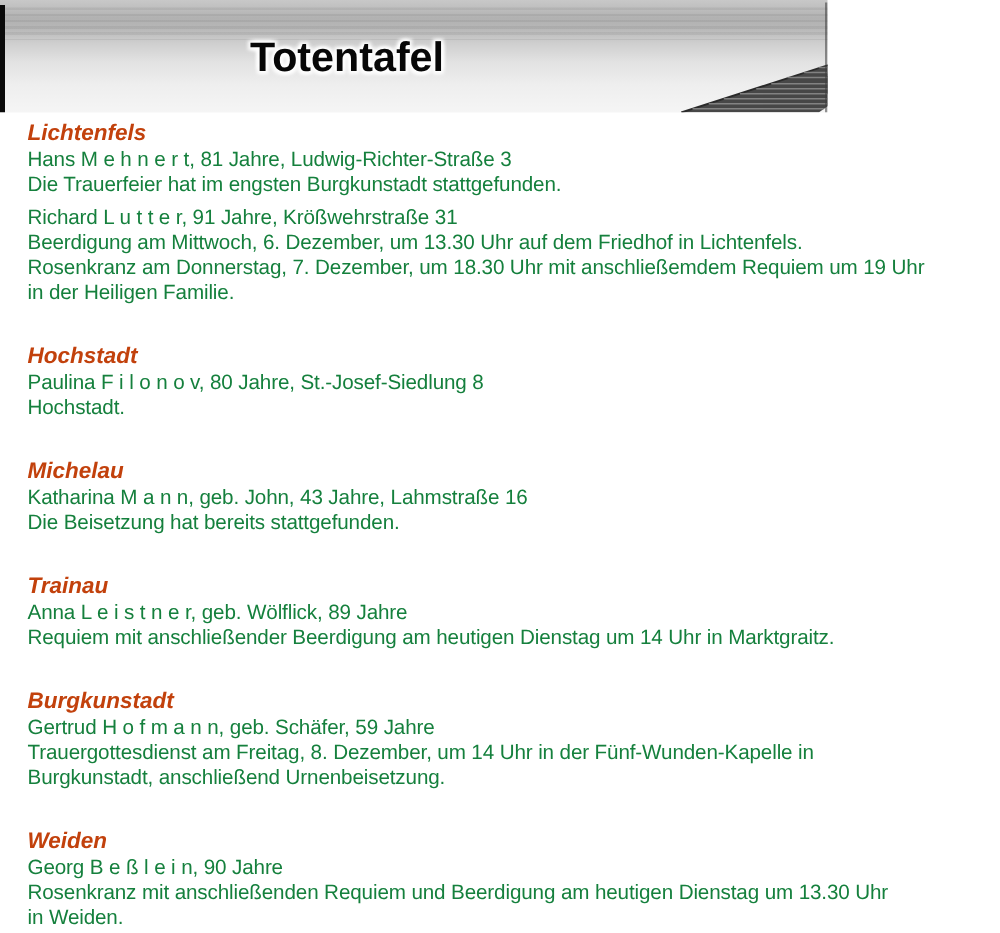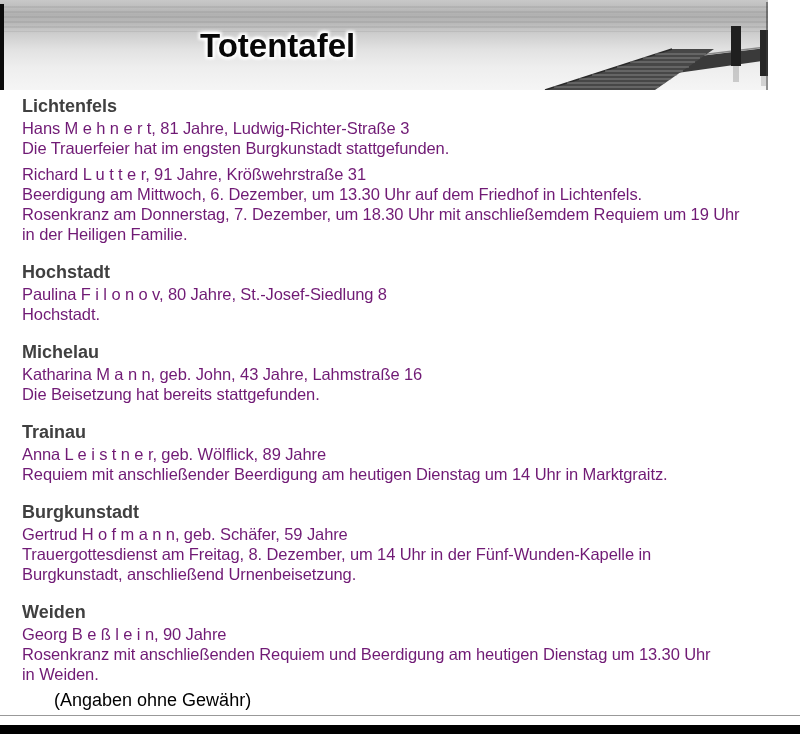--- a/index.html
+++ b/index.html
@@ -8,26 +8,25 @@
     overflow: hidden;
     background: #ffffff;
     font-family: "Liberation Sans", sans-serif;
     color: #1a1a1a;
     position: relative;
   }
 
   
   .photo {
     position: relative;
-    width: 736px; height: 90px;
+    width: 662px; height: 90px;
     background: linear-gradient(180deg,
       #c8c8c8 0%, #bfbfbf 7%, #b1b1b1 16%, #b7b7b7 25%,
       #cecece 38%, #e2e2e2 55%, #eeeeee 75%, #f5f5f5 100%);
     overflow: hidden;
-    padding-left: 32px;
   }
   .mist {
     position: absolute; left: 0; top: 6px; width: 800px; height: 26px;
     background: repeating-linear-gradient(180deg,
       rgba(110,110,110,.14) 0 2px, rgba(255,255,255,0) 2px 5px);
   }
   .pier-svg { position: absolute; left: 0; top: 0; }
   .edge-left {
     position: absolute; left: 0; top: 4px; width: 4px; height: 86px;
     background: #0a0a0a;
@@ -41,32 +40,33 @@
     font-size: 33px; line-height: 38px; font-weight: 700;
     letter-spacing: 0px; color: #070707;
     text-shadow:
       0 0 3px #ffffff, 0 0 5px #ffffff,
       2px 2px 3px rgba(255,255,255,.95), -2px -2px 3px rgba(255,255,255,.95),
       2px -2px 3px rgba(255,255,255,.95), -2px 2px 3px rgba(255,255,255,.95);
   }
 
   
   .content { padding: 0 22px; }
-  .town-section { margin-top: 18px; }
+  .town-section { margin-top: 30px; }
   .town-section:first-child { margin-top: 6px; }
   .town {
     margin: 0 0 2px 0;
     font-size: 18px; line-height: 20px; font-weight: 700;
-    color: #404040;
+    color: #c2410c;
+    font-style: italic;
   }
   .entry + .entry { margin-top: 6px; }
   .line {
     font-size: 16.5px; line-height: 20px;
     letter-spacing: -0.1px;
-    color: #701a75;
+    color: #15803d;
   }
 
   .footer-note {
     margin-top: 9px;
     font-size: 18px; line-height: 15px;
     color: #000000;
     margin-left: 32px;
   }
   .rule { margin-top: 7px; height: 1px; background: #999999; }
   .bottom-bar { margin-top: 9px; height: 9px; background: #000000; }

